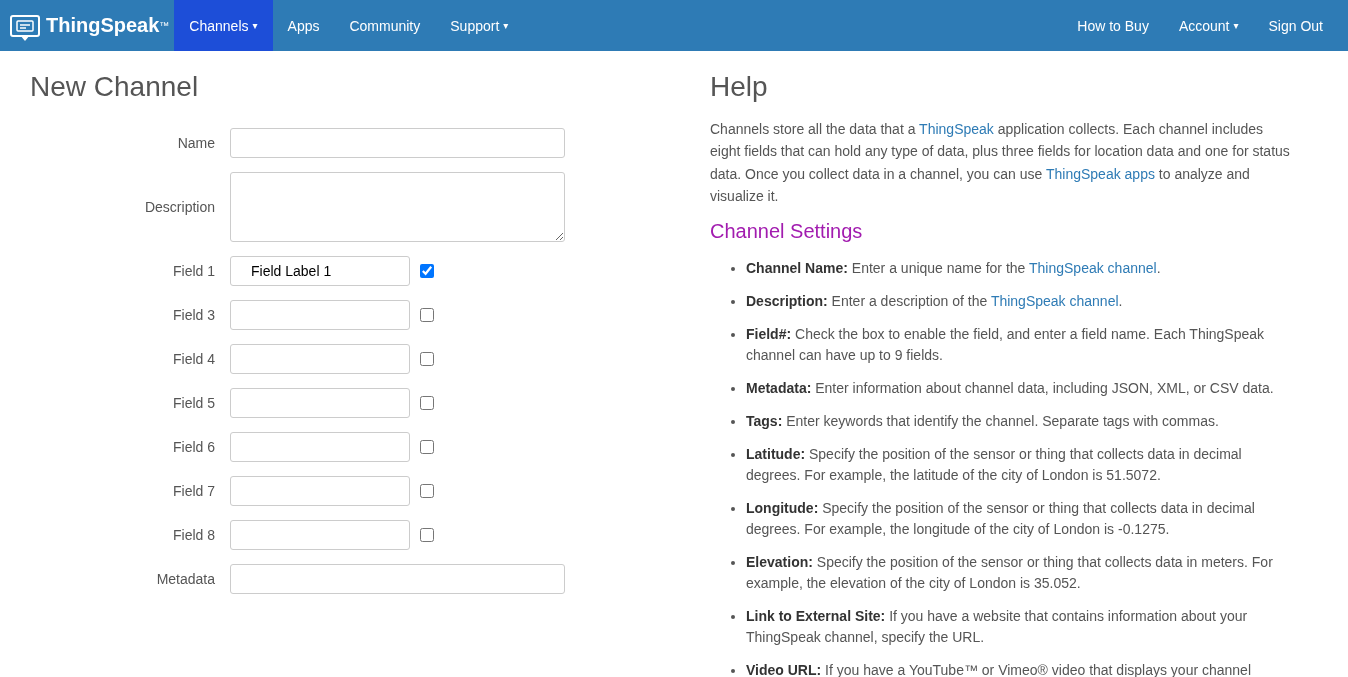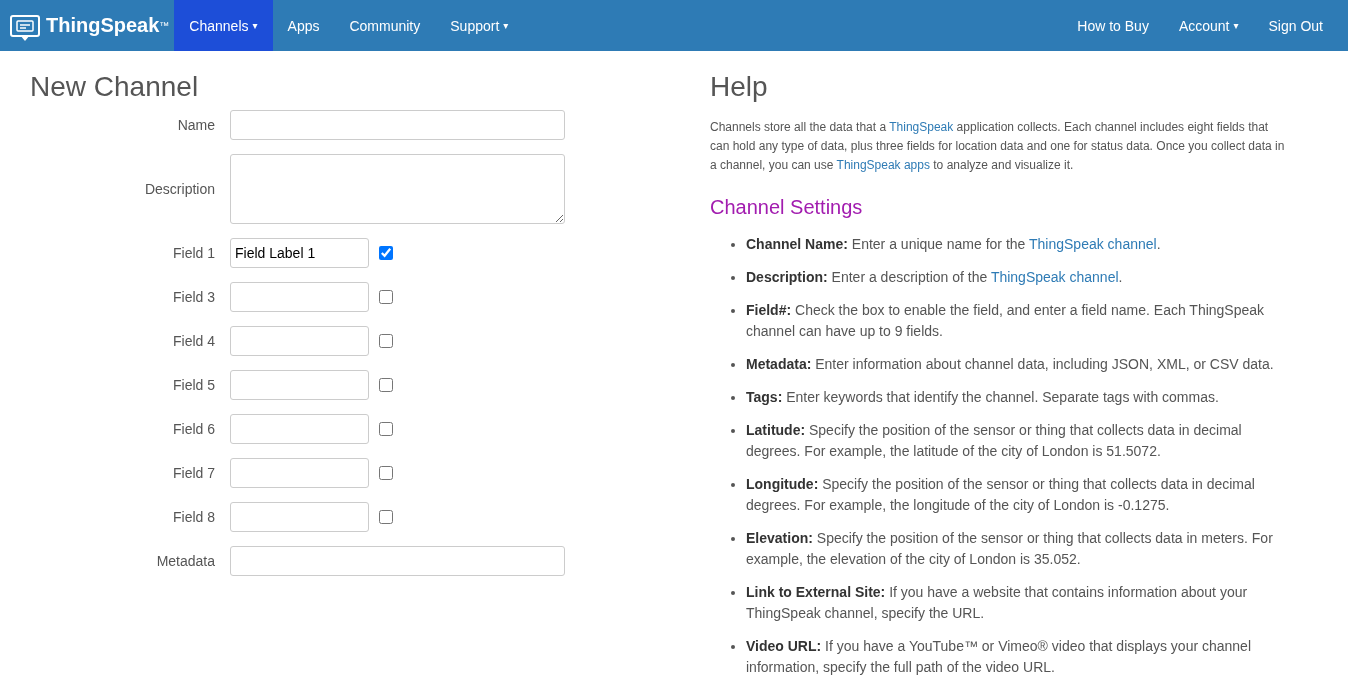--- a/index.html
+++ b/index.html
@@ -75,21 +75,21 @@
 
     
     .form-section {
       flex: 0 0 650px;
       max-width: 650px;
     }
     .page-title {
       font-size: 28px;
       font-weight: normal;
       color: #555;
-      margin-bottom: 7px;
+      margin-bottom: 25px;
     }
     .form-row {
       display: flex;
       align-items: center;
       margin-bottom: 14px;
     }
     .form-label {
       width: 200px;
       text-align: right;
       padding-right: 15px;
@@ -125,25 +125,25 @@
     }
     .field-label {
       width: 200px;
       text-align: right;
       padding-right: 15px;
       font-size: 14px;
       color: #555;
       flex-shrink: 0;
     }
     .field-input {
-      width: 139px;
+      width: 180px;
       height: 30px;
       border: 1px solid #ccc;
       border-radius: 3px;
-      padding: 4px 4px;
+      padding: 4px 20px;
       font-size: 14px;
       background: #fff;
     }
     .field-input.filled {
       background: #fff;
     }
     .field-checkbox {
       margin-left: 10px;
       width: 14px;
       height: 14px;
@@ -155,24 +155,24 @@
       flex: 1;
       max-width: 580px;
     }
     .help-title {
       font-size: 28px;
       font-weight: normal;
       color: #555;
       margin-bottom: 15px;
     }
     .help-intro {
-      font-size: 12px;
+      font-size: 14px;
       color: #555;
       line-height: 1.6;
-      margin-bottom: 20px;
+      margin-bottom: 12px;
     }
     .help-intro a, .help-section a {
       color: #2e7bb5;
       text-decoration: none;
     }
     .channel-settings-title {
       font-size: 20px;
       color: #a21caf;
       font-weight: normal;
       margin-bottom: 15px;

